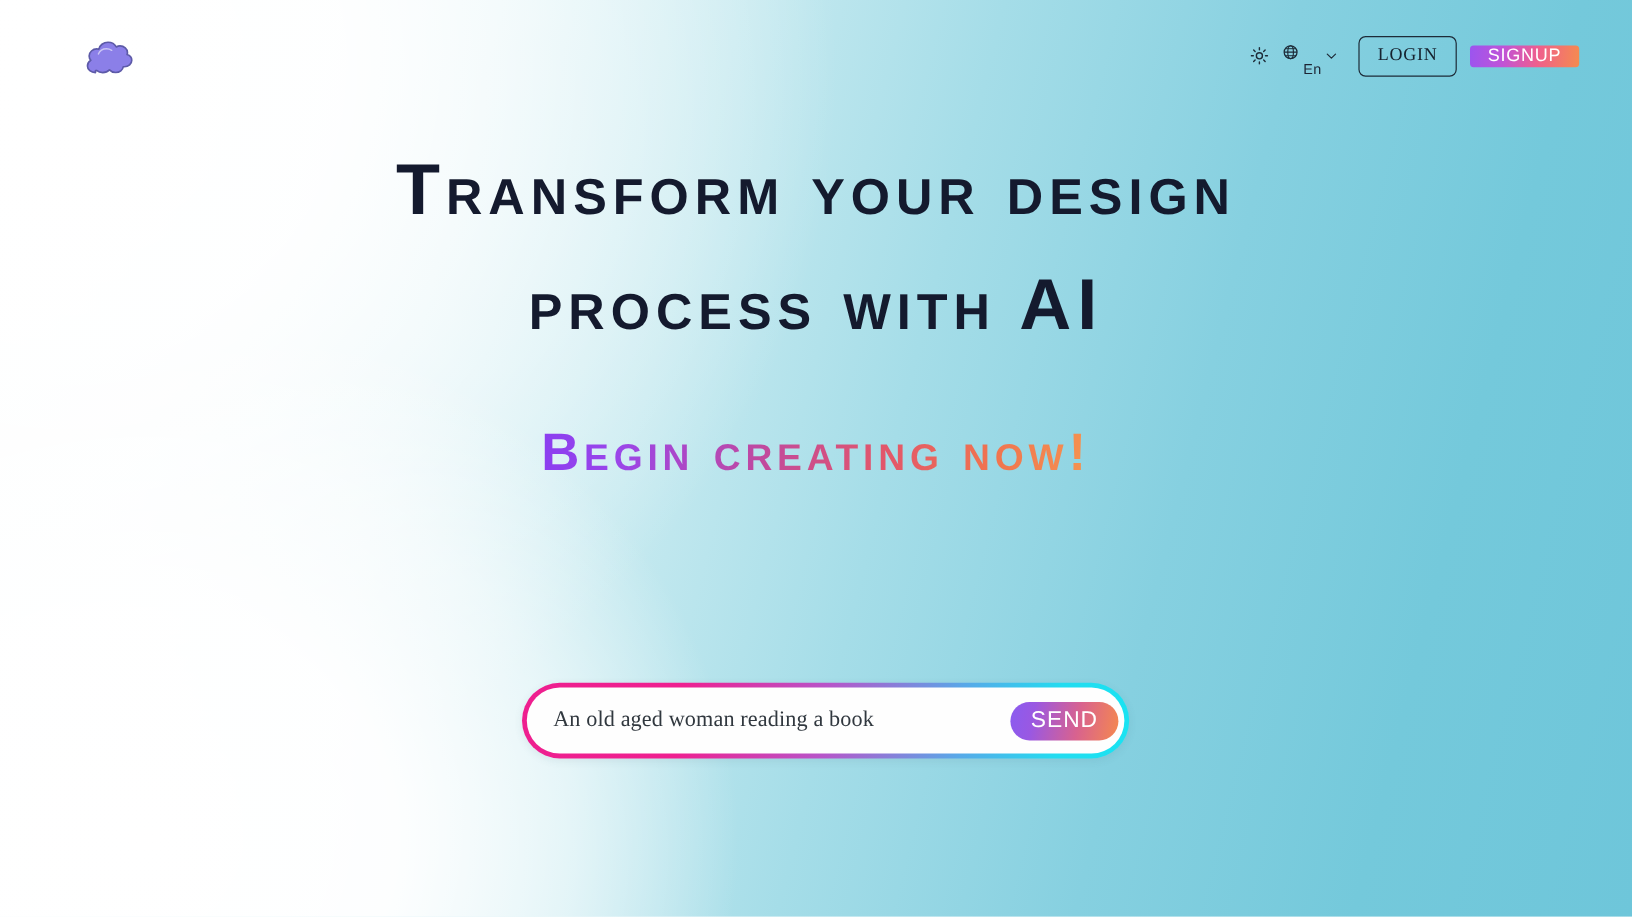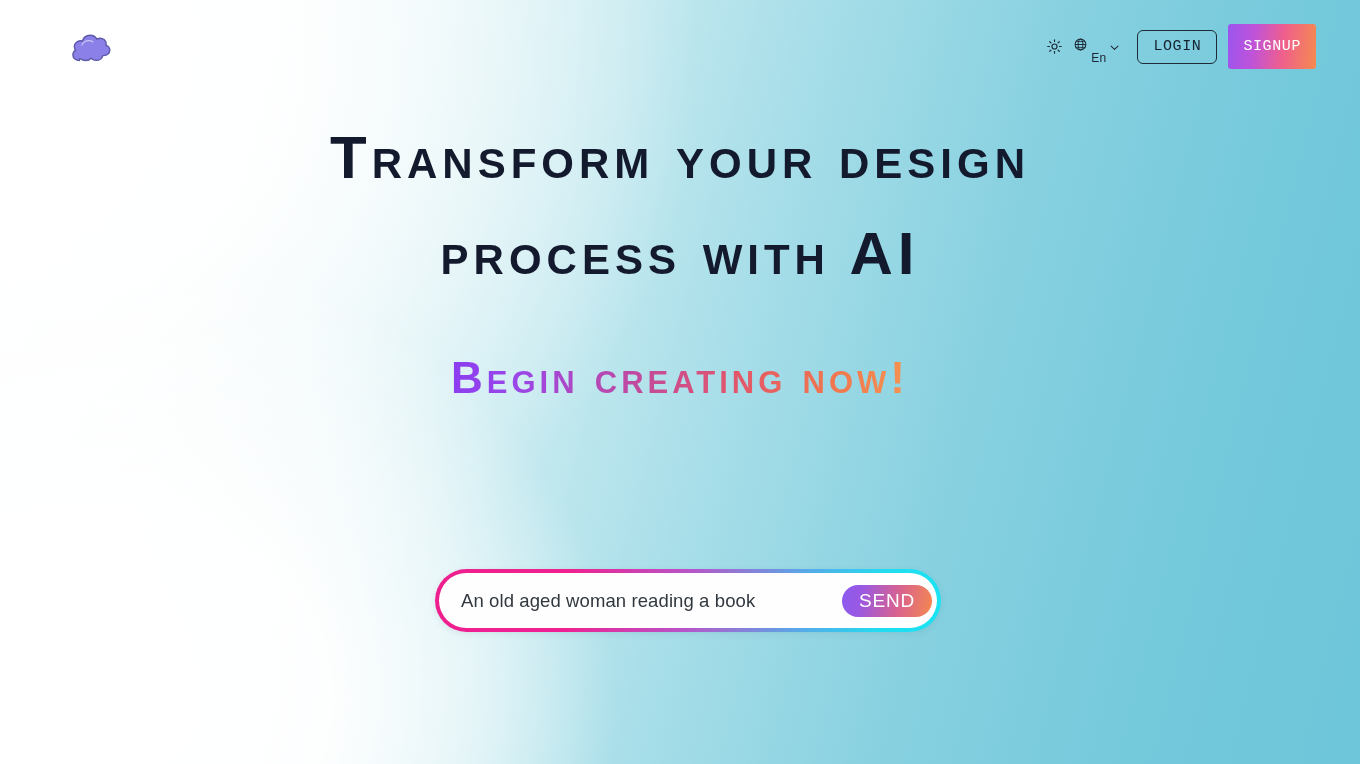--- a/index.html
+++ b/index.html
@@ -86,36 +86,36 @@
   #lang-chevron { display:block; }
 
   #login-btn {
     height:34px;
     padding:0 15px;
     display:flex; align-items:center; justify-content:center;
     border:1.6px solid #1d2b38;
     border-radius:6px;
     background:transparent;
     color:#16222f;
-    font-family:Liberation Mono, monospace;
+    font-family:Liberation Serif, serif;
     font-size:15px;
     letter-spacing:0.6px;
     cursor:pointer;
     margin-right:11px;
   }
 
   #signup-btn {
-    height:45px;
+    height:18px;
     padding:0 15px;
     display:flex; align-items:center; justify-content:center;
     border:none;
     border-radius:3px;
     background:linear-gradient(96deg, #9b55ef 0%, #bf53d8 30%, #ef5f8d 62%, #f58b4e 100%);
     color:#ffffff;
-    font-family:Liberation Mono, monospace;
+    font-family:Liberation Sans, sans-serif;
     font-size:15px;
     letter-spacing:0.6px;
     cursor:pointer;
   }
 
   
   #hero {
     position:absolute;
     left:0; top:110px;
     width:1360px;
@@ -173,21 +173,21 @@
     width:100%; height:100%;
     background:#fefefe;
     border-radius:30px;
     display:flex; align-items:center;
     padding-left:22px; padding-right:5px;
   }
   #prompt-input {
     flex:1;
     border:none; outline:none;
     background:transparent;
-    font-family:Liberation Sans, sans-serif;
+    font-family:Liberation Serif, serif;
     font-size:18.5px;
     color:#31383f;
     letter-spacing:0.1px;
   }
   #prompt-input::placeholder { color:#8c9298; }
 
   #send-btn {
     flex:0 0 auto;
     height:32px;
     padding:0 17px;

